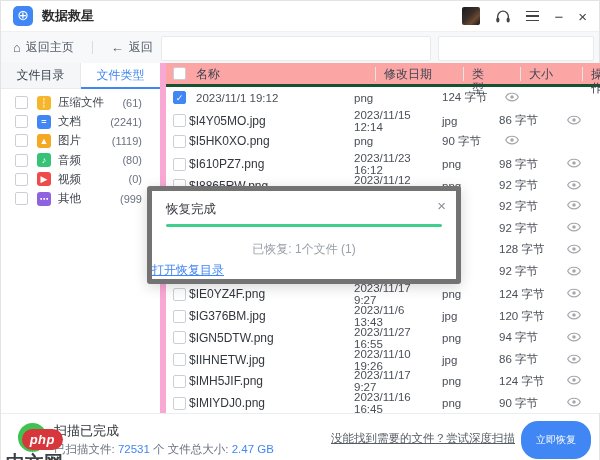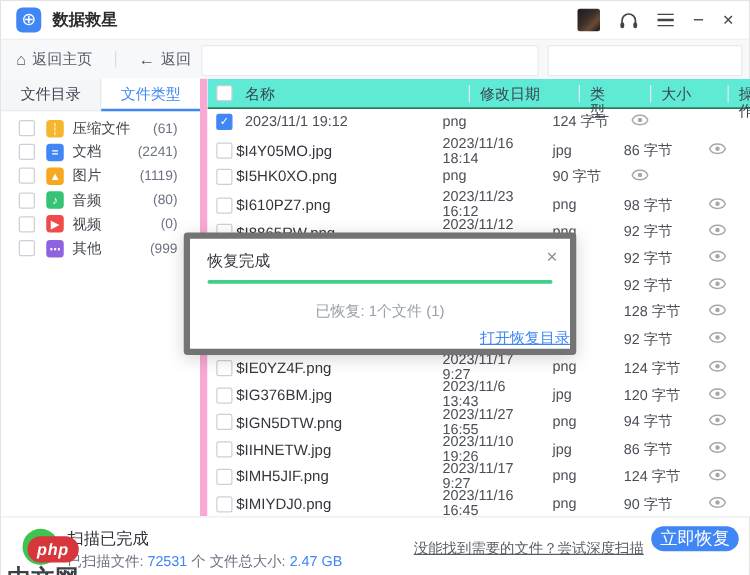--- a/index.html
+++ b/index.html
@@ -53,54 +53,54 @@
     flex:none; display:flex; align-items:center; justify-content:center; font-size:9px; color:transparent; }
   .cbx.checked { background:#4086f4; border-color:#4086f4; color:#fff; }
   .type-ico { width:14px; height:14px; border-radius:3px; margin:0 7px 0 9px; flex:none;
     color:#fff; font-size:9px; line-height:14px; text-align:center; font-weight:700; }
   .side-label { font-size:11.5px; color:#40454d; }
   .side-count { margin-left:auto; font-size:11px; color:#6b7280; }
 
   
   .table { position:absolute; left:165px; top:62px; width:435px; height:350px; background:#fff; overflow:hidden; }
   .thead, .trow { display:grid; grid-template-columns:22px 158px 88px 57px 62px 48px; align-items:center; }
-  .thead { height:24px; background:#5eead4; border-bottom:1px solid #14532d; font-size:12px; color:#3c4450; }
+  .thead { height:24px; background:#fca5a5; border-bottom:3px solid #14532d; font-size:12px; color:#3c4450; }
   .thead .hc { padding-left:8px; height:14px; line-height:14px; }
   .thead .hc.sep { border-left:1px solid #e4e6ea;margin-left:29px; }
   .thead .cbx-cell { padding-left:7px; height:auto; }
   .trow { height:21.73px; font-size:11.5px; color:#4a4f57; }
   .trow .name { font-size:12px; color:#33373d; padding-left:1px; overflow:hidden; white-space:nowrap; }
   .trow .cell { padding-left:8px; }
   .trow .cbx-cell { padding-left:7px; }
   .trow .op { padding-left:14px; }
   .eye { display:inline-flex; }
 
   
   .dialog { position:absolute; left:146px; top:185px; width:314px; height:98px;
     background:#fff; border-radius:3px; border:5px solid #737373;
     box-shadow:0 3px 14px rgba(0,0,0,.16); z-index:40; }
   .dlg-title { position:absolute; left:14px; top:10px; font-size:12.5px; color:#33373d; }
   .dlg-close { position:absolute; right:10px; top:6px; font-size:15px; color:#8b8f96; }
   .dlg-progress { position:absolute; left:14px; right:14px; top:33px; height:3px; border-radius:2px; }
   .dlg-text { position:absolute; left:0; right:0; top:50px; text-align:center; font-size:12px; color:#9aa0a8; }
-  .dlg-link { position:absolute; left:0; right:0; top:71px; text-align:right; font-size:12px;
+  .dlg-link { position:absolute; left:0; right:0; top:71px; text-align:left; font-size:12px;
     color:#4086f4; text-decoration:underline; }
 
   
   .footer { position:absolute; left:0; top:412px; width:100%; height:48px;
     background:#fff; border-top:1px solid #ebedef; }
   .ok-circle { position:absolute; left:17px; top:9px; width:29px; height:29px; border-radius:50%;
     background:#3fc250; color:#fff; font-size:15px; font-weight:700;
     display:flex; align-items:center; justify-content:center; }
   .scan-title { position:absolute; left:53px; top:8px; font-size:13px; color:#2f3338; }
   .scan-detail { position:absolute; left:53px; top:28px; font-size:11.5px; color:#6b7280; }
   .scan-detail .num { color:#4086f4; }
   .deep-link { position:absolute; right:84px; top:17px; font-size:11.5px; color:#565c64; text-decoration:underline; }
-  .recover-btn { position:absolute; right:8px; top:7px; width:70px; height:20px; border-radius:17px;
-    background:#4086f4; color:#fff; border:none; font-size:14px;
+  .recover-btn { position:absolute; right:8px; top:7px; width:70px; height:38px; border-radius:17px;
+    background:#4086f4; color:#fff; border:none; font-size:10px;
     font-family:inherit; display:flex; align-items:center; justify-content:center; }
 
   
   .watermark { position:absolute; left:2px; top:428px; z-index:50; display:flex; align-items:flex-end;flex-direction:column; }
   .wm-badge { background:#d6363c; color:#fff; font-weight:700; font-style:italic; font-size:13px;
     padding:3px 8px; border-radius:11px; letter-spacing:.5px; }
   .wm-text { font-size:19px; font-weight:700; color:#3d4043; margin-left:3px;
     text-shadow:1px 1px 0 #fff,-1px -1px 0 #fff,1px -1px 0 #fff,-1px 1px 0 #fff; }
 </style>
 </head>
@@ -231,21 +231,21 @@
                 <circle cx="12" cy="8" r="3" fill="#a3a6ab"></circle>
               </svg>
           </span></div>
         </div>
 
         <div class="trow">
           <div class="cbx-cell">
             <span class="cbx">✓</span>
           </div>
           <div class="name">$I4Y05MO.jpg</div>
-          <div class="cell">2023/11/16 18:14</div>
+          <div class="cell">2023/11/15 12:14</div>
           <div class="cell">jpg</div>
           <div class="cell">86 字节</div>
           <div class="op"><span class="eye">
             <svg width="14" height="10" viewBox="0 0 24 16">
                 <path d="M12 1.5C7 1.5 2.8 4.2 1.2 8c1.6 3.8 5.8 6.5 10.8 6.5S21.2 11.8 22.8 8C21.2 4.2 17 1.5 12 1.5z" fill="none" stroke="#a3a6ab" stroke-width="2"></path>
                 <circle cx="12" cy="8" r="3" fill="#a3a6ab"></circle>
               </svg>
           </span></div>
         </div>
 

